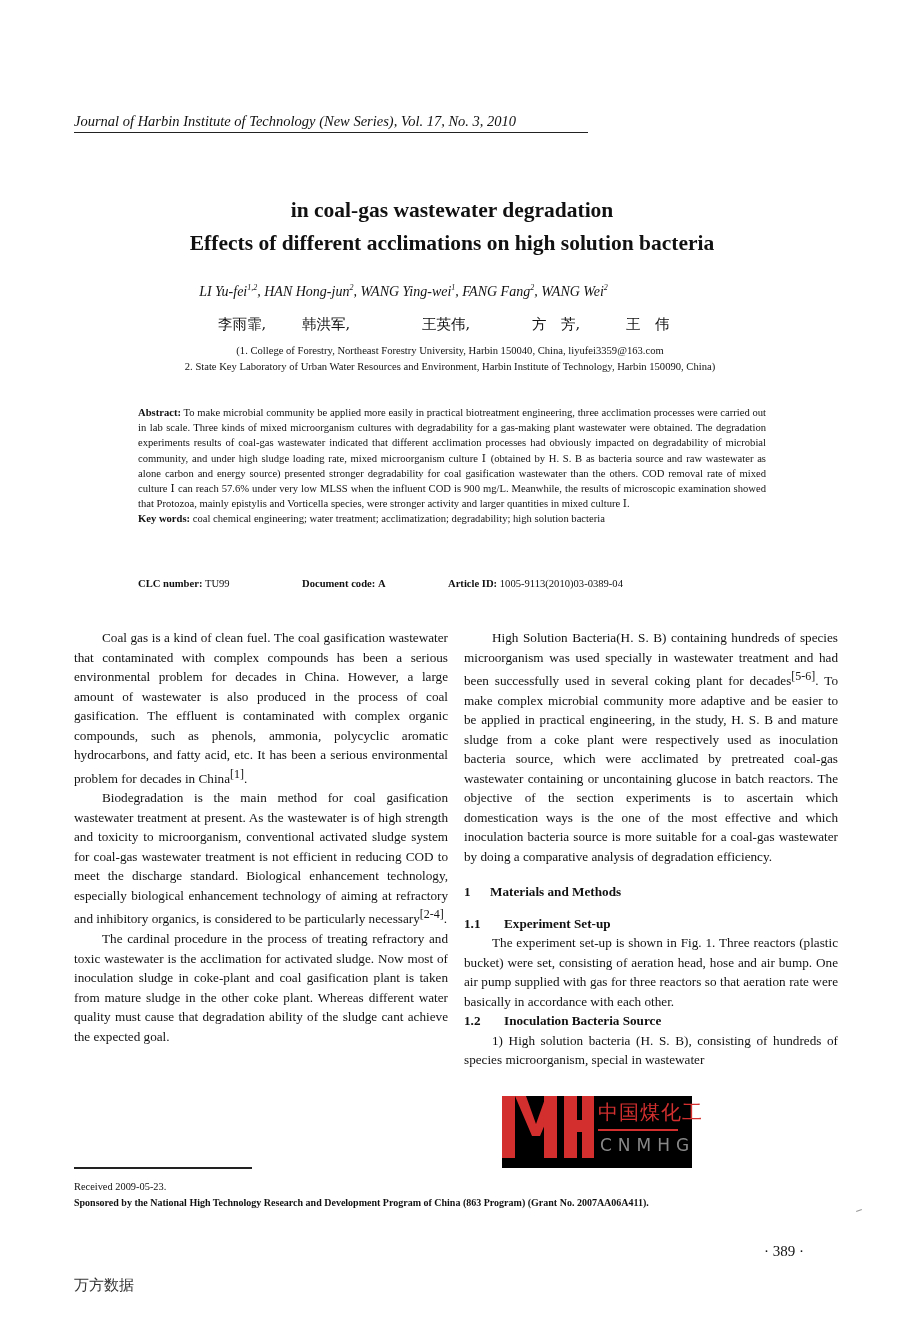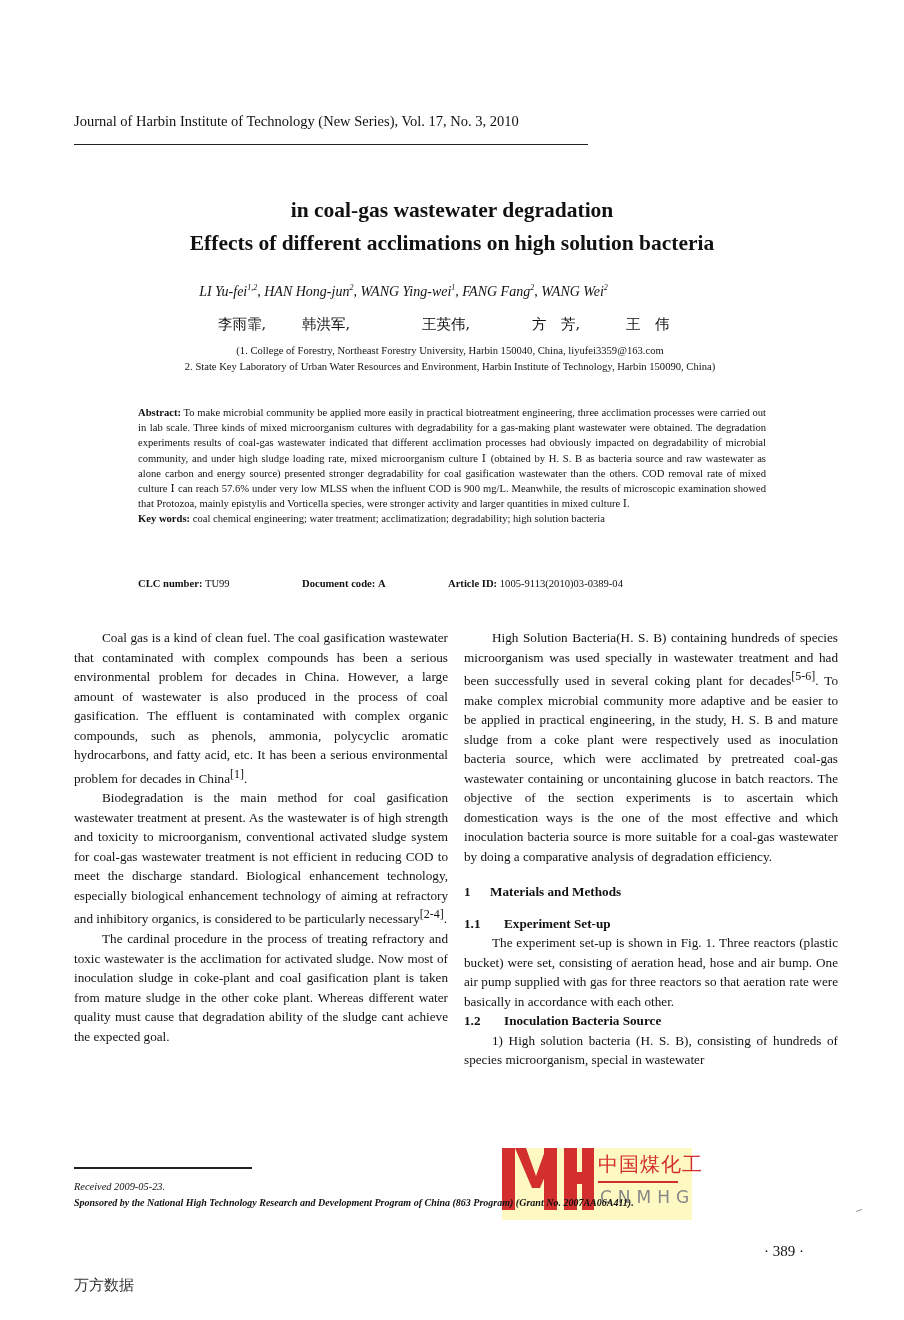--- a/index.html
+++ b/index.html
@@ -1,20 +1,20 @@
 <!DOCTYPE html>
 <html><head>
 <meta charset="utf-8">
 <style>
   html, body { margin: 0; padding: 0; background: #ffffff; }
   body { width: 904px; height: 1320px; position: relative; overflow: hidden;
          font-family: "Liberation Serif", "DejaVu Serif", serif; color: #111; }
   .abs { position: absolute; }
-  .journal-line { left: 74px; top: 113px; width: 514px; font-size: 14.5px; 
-                  border-bottom: 1.5px solid #222; padding-bottom: 14px; white-space: nowrap; }
+  .journal-line { left: 74px; top: 113px; width: 514px; font-size: 14.5px; font-style: italic;
+                  border-bottom: 1.5px solid #222; padding-bottom: 2px; white-space: nowrap; }
   .title { left: 0; width: 904px; top: 194px; text-align: center; font-weight: bold;
            font-size: 21.5px; line-height: 33px; }
   .authors { left: 0; width: 807px; top: 283px; text-align: center; font-style: italic;
              font-size: 14px; }
   .authors sup { font-size: 8px; }
   .authors-cn { left: 218px; top: 315px; font-size: 14.5px; width: 480px; }
   .authors-cn span { position: absolute; white-space: nowrap; font-family: "DejaVu Serif", serif; }
   .affil { left: 0; width: 900px; text-align: center; font-size: 10.6px; }
   .abstract-block { left: 138px; width: 628px; top: 405px; font-size: 10.6px; line-height: 15.2px;
                     text-align: justify; }
@@ -24,24 +24,24 @@
   .col { width: 374px; font-size: 13.2px; line-height: 19.5px; text-align: justify; }
   .col-left { left: 74px; top: 628px; }
   .col-right { left: 464px; top: 628px; }
   .para { margin: 0; text-indent: 28px; }
   .para sup { font-size: 12px; }
   .heading1 { font-weight: bold; font-size: 13.2px; margin: 16px 0 12px 0; text-indent: 0; }
   .heading2 { font-weight: bold; font-size: 13.2px; margin: 0; text-indent: 0; }
   .heading1 .num, .heading2 .num { display: inline-block; width: 26px; }
   .heading2 .num { width: 40px; }
   .footnote-rule { left: 74px; top: 1167px; width: 178px; height: 1.5px; background: #222; }
-  .footnote { left: 74px; font-size: 10.4px; white-space: nowrap; font-style: italic; }
+  .footnote { left: 74px; font-size: 10.4px; white-space: nowrap; }
   .page-num { left: 764px; top: 1243px; font-size: 15px; font-weight: normal; }
   .wanfang { left: 74px; top: 1276px; font-family: "DejaVu Sans", sans-serif; font-size: 15px; color: #333; }
-  .logo { left: 502px; top: 1148px; width: 190px; height: 72px; background: #fef9c3; }
+  .logo { left: 502px; top: 1096px; width: 190px; height: 72px; background: #000000; }
   .logo-mark { position: absolute; left: 0; top: 0; }
   .logo-cn { position: absolute; left: 96px; top: 3px; font-family: "DejaVu Sans", sans-serif;
              font-size: 20px; color: #d32f2f; letter-spacing: 1px; white-space: nowrap; }
   .logo-rule { position: absolute; left: 96px; top: 33px; width: 80px; height: 2px; background: #d32f2f; }
   .logo-en { position: absolute; left: 98px; top: 39px; font-family: "DejaVu Sans", sans-serif;
              font-size: 17px; color: #888; letter-spacing: 6px; }
   .tick-mark { left: 856px; top: 1210px; width: 6px; height: 1px; background: #999; transform: rotate(-20deg); }
 </style>
 </head>
 <body>

